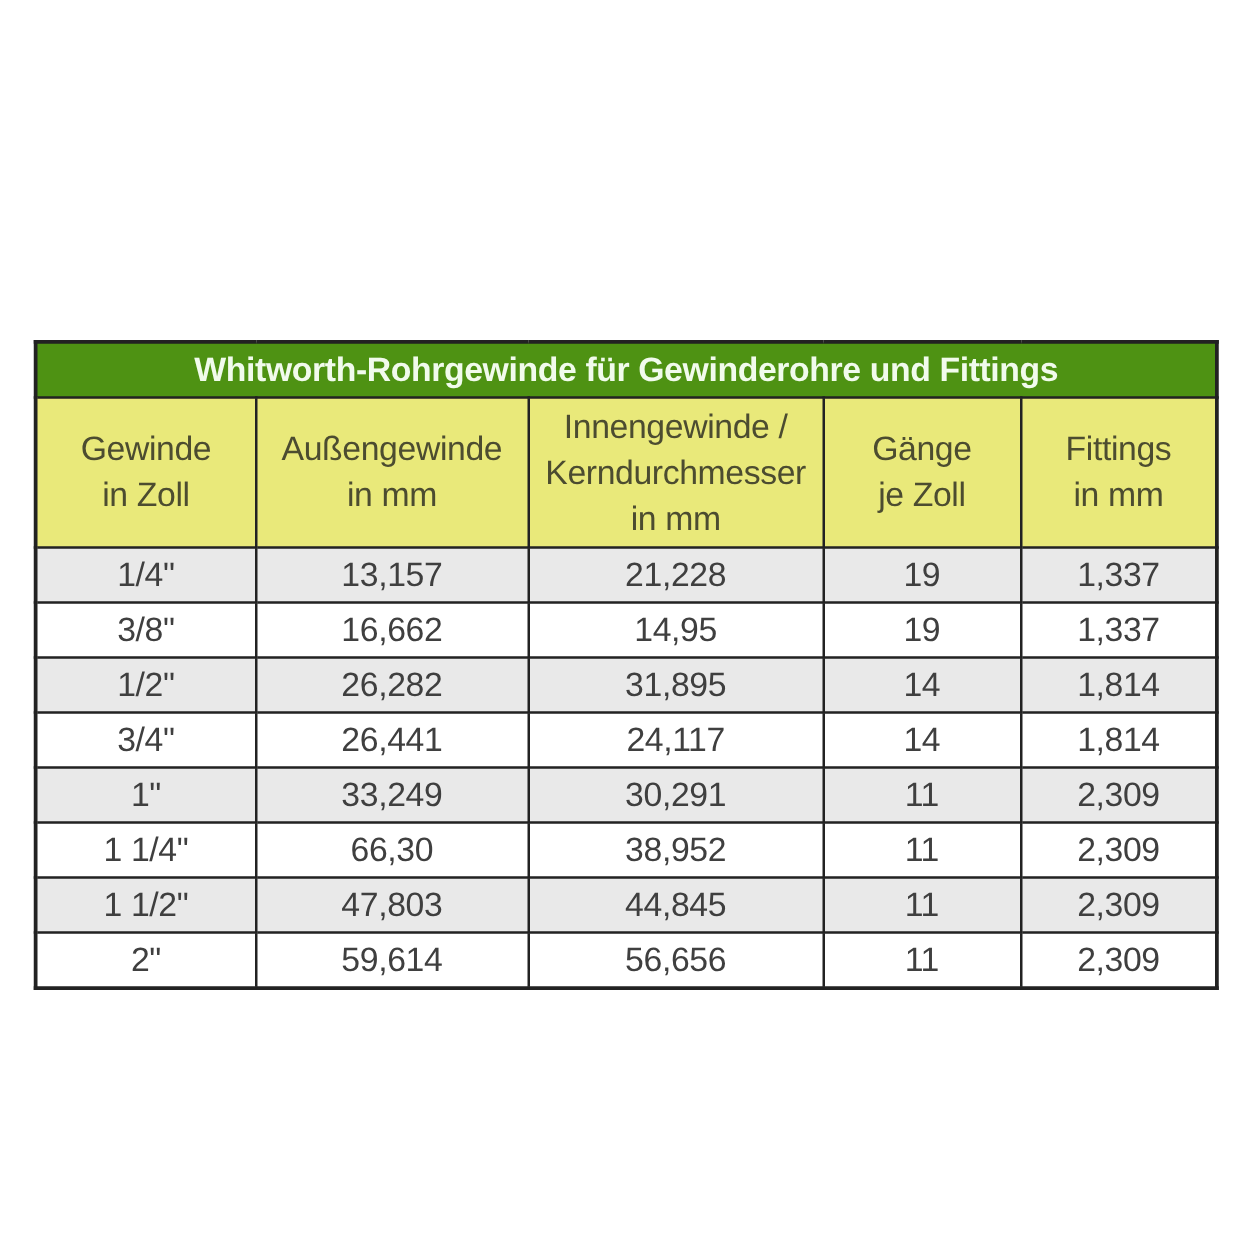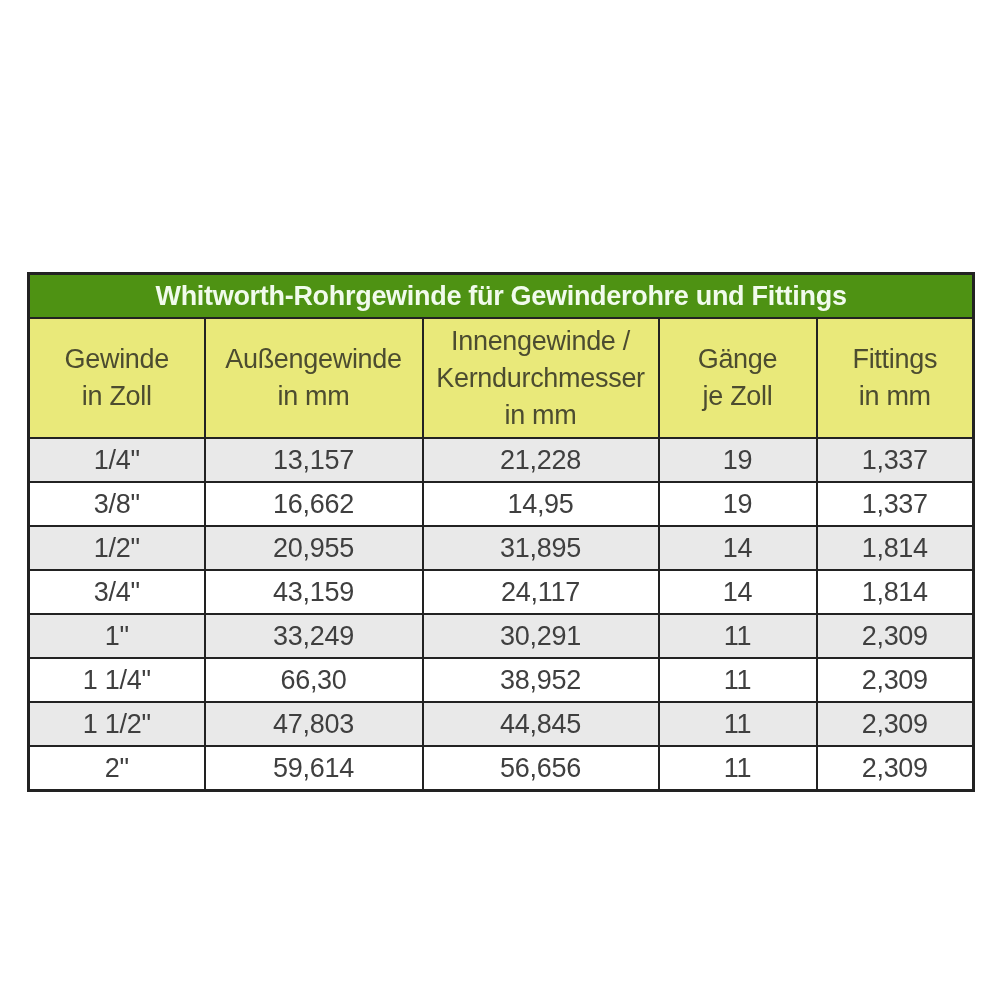--- a/index.html
+++ b/index.html
@@ -102,28 +102,28 @@
         </tr>
         <tr class="row-white">
           <td class="data-cell">3/8"</td>
           <td class="data-cell">16,662</td>
           <td class="data-cell">14,95</td>
           <td class="data-cell">19</td>
           <td class="data-cell">1,337</td>
         </tr>
         <tr class="row-gray">
           <td class="data-cell">1/2"</td>
-          <td class="data-cell">20,955</td>
+          <td class="data-cell">26,282</td>
           <td class="data-cell">31,895</td>
           <td class="data-cell">14</td>
           <td class="data-cell">1,814</td>
         </tr>
         <tr class="row-white">
           <td class="data-cell">3/4"</td>
-          <td class="data-cell">43,159</td>
+          <td class="data-cell">26,441</td>
           <td class="data-cell">24,117</td>
           <td class="data-cell">14</td>
           <td class="data-cell">1,814</td>
         </tr>
         <tr class="row-gray">
           <td class="data-cell">1"</td>
           <td class="data-cell">33,249</td>
           <td class="data-cell">30,291</td>
           <td class="data-cell">11</td>
           <td class="data-cell">2,309</td>

